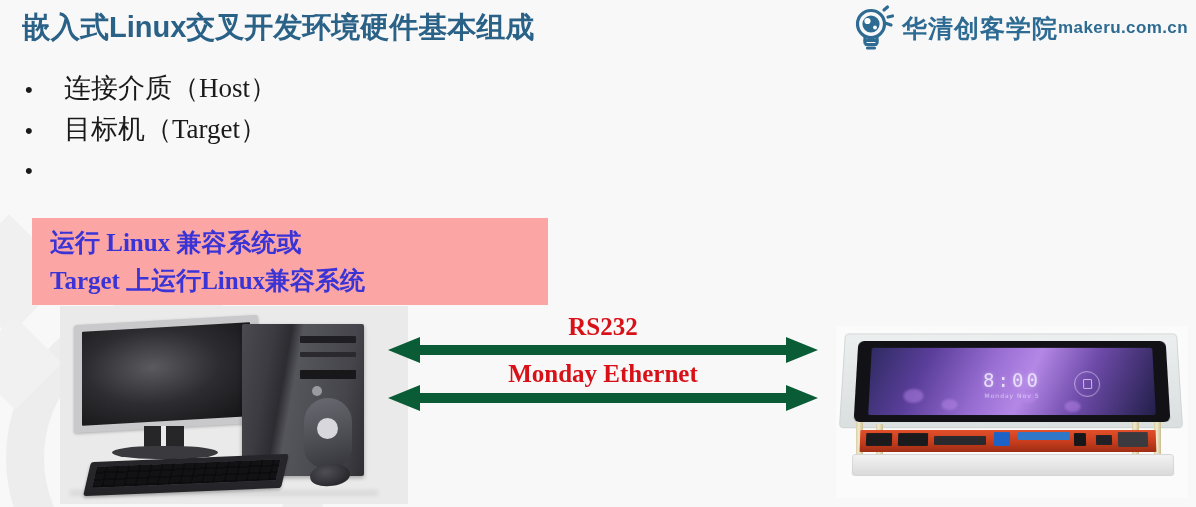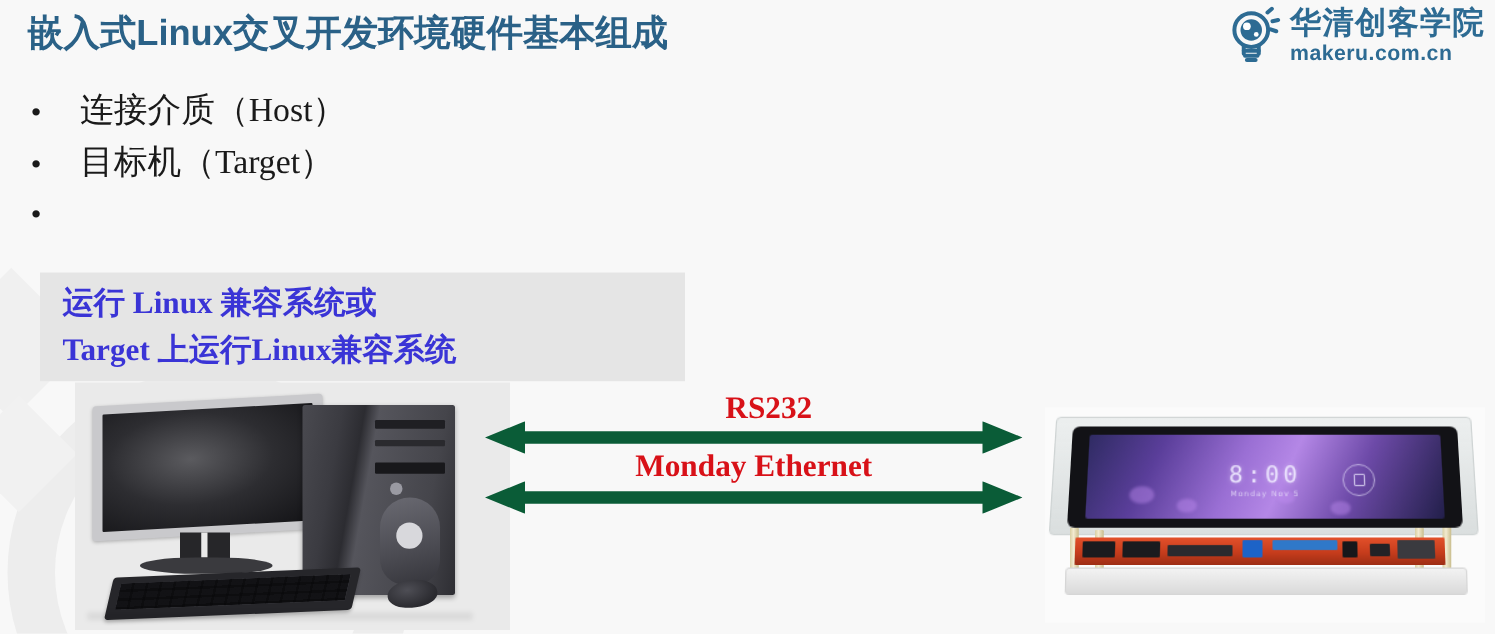--- a/index.html
+++ b/index.html
@@ -76,21 +76,21 @@
     z-index: 6;
   }
   .logo-bulb {
     width: 48px;
     height: 48px;
     flex: 0 0 48px;
     margin-right: 4px;
   }
   .logo-text {
     display: flex;
-    flex-direction: column;
+    flex-direction: row;
     align-items: flex-start;
     line-height: 1;
   }
   .logo-cn {
     font-size: 25px;
     font-weight: bold;
     color: #2d6b93;
     letter-spacing: 1px;
     font-family: "Liberation Sans", sans-serif;
   }
@@ -132,21 +132,21 @@
     white-space: nowrap;
   }
 
   
   .note-box {
     position: absolute;
     left: 32px;
     top: 218px;
     width: 516px;
     height: 87px;
-    background: #e5e5e5;
+    background: #fca5a5;
     z-index: 5;
     padding: 6px 0 0 18px;
     box-sizing: border-box;
   }
   .note-line {
     font-family: "Liberation Serif", serif;
     font-size: 25px;
     font-weight: bold;
     color: #3a34d6;
     line-height: 38px;
@@ -166,21 +166,21 @@
   .arrow-label {
     position: absolute;
     font-family: "Liberation Serif", serif;
     font-weight: bold;
     color: #d81118;
     z-index: 7;
     white-space: nowrap;
     text-align: center;
   }
   .label-rs232 {
-    left: 400px;
+    left: 388px;
     top: 313px;
     width: 430px;
     font-size: 25px;
   }
   .label-ethernet {
     left: 388px;
     top: 360px;
     width: 430px;
     font-size: 25px;
   }

